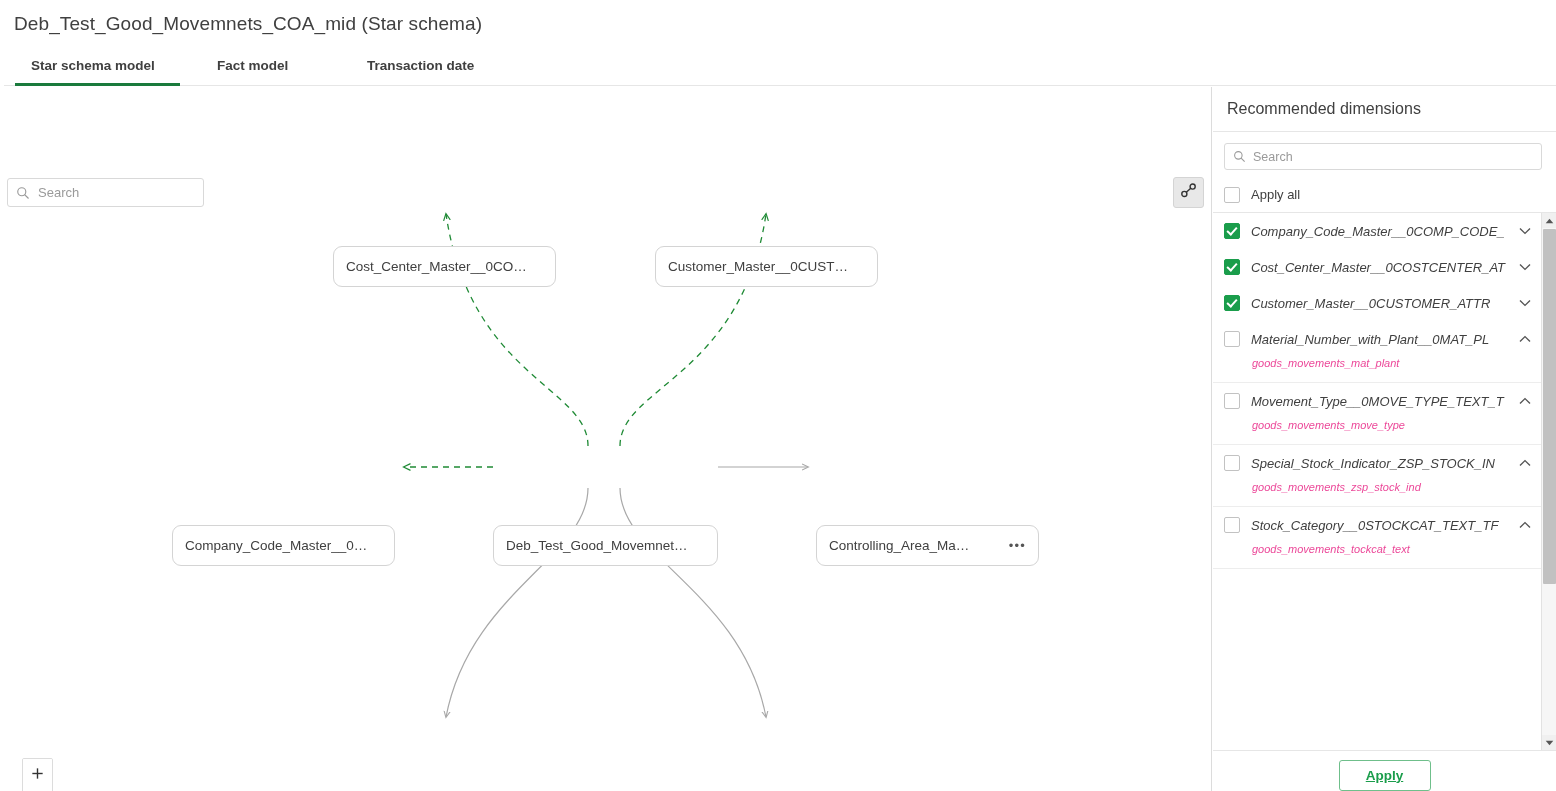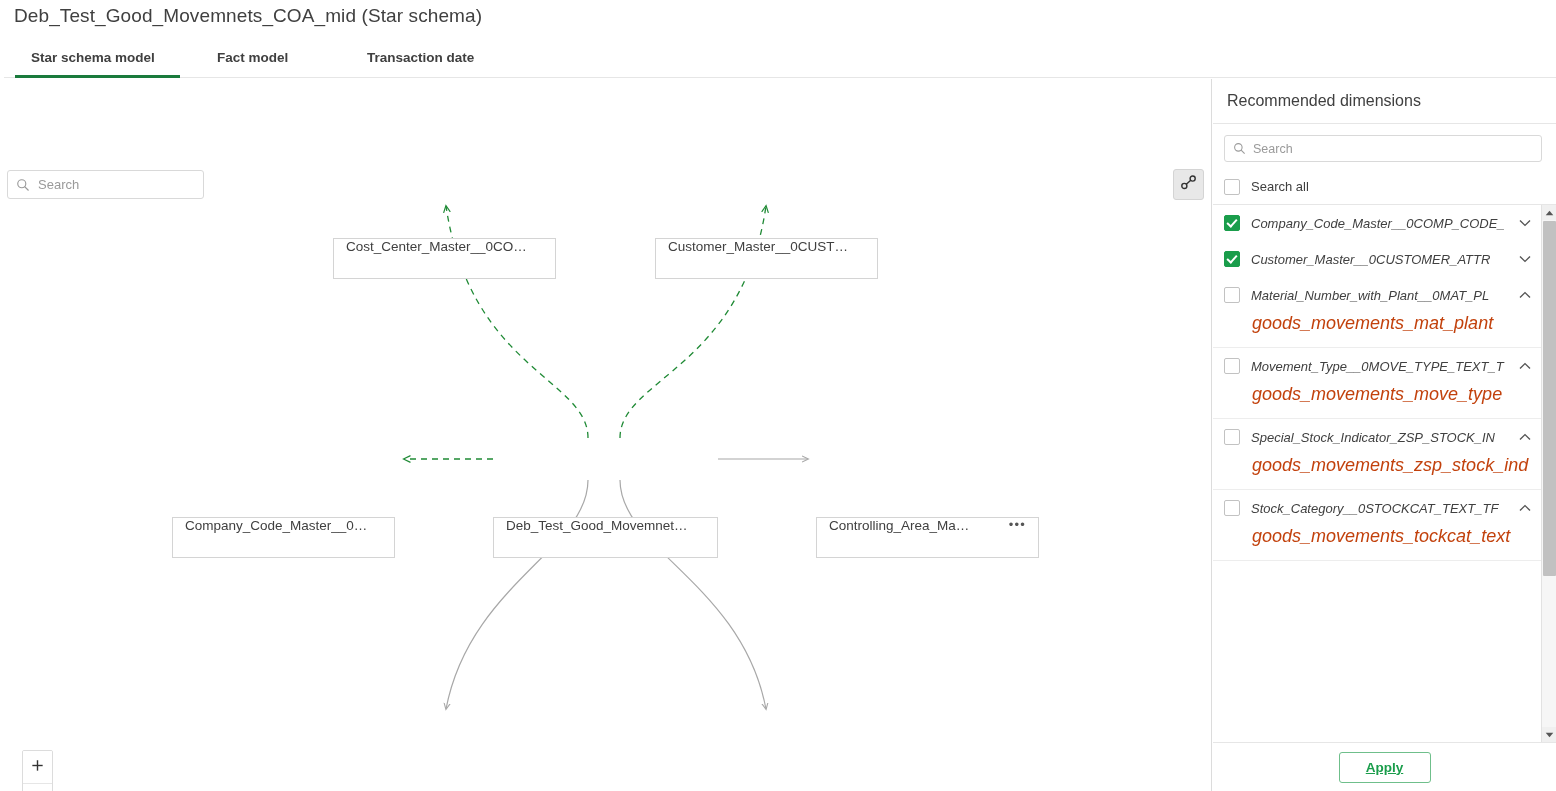--- a/index.html
+++ b/index.html
@@ -6,21 +6,21 @@
   html, body {
     margin: 0; padding: 0;
     width: 1556px; height: 791px;
     overflow: hidden;
     background: #ffffff;
     font-family: "Liberation Sans", sans-serif;
     color: #404040;
   }
 
   
-  .app { position: relative; width: 1556px; height: 642px; background:#fff; }
+  .app { position: relative; width: 1556px; height: 642px; background:#fff;margin-top:8px; }
 
   
   .page-title {
     position: absolute; left: 14px; top: 5px;
     font-size: 19px; font-weight: 400; color: #404040;
     letter-spacing: .1px; white-space: nowrap;
   }
 
   .tabbar {
     position: absolute; left: 4px; top: 44px; width: 1556px; height: 34px;
@@ -57,23 +57,23 @@
     width: 1212px; height: 712px;
     background: #fff; overflow: hidden;
     border-right: 1px solid #dcdcdc;
   }
   .edges { position: absolute; left: 0; top: 0; width: 1212px; height: 712px; }
 
   
   .node {
     position: absolute;
     height: 41px;
-    border: 1px solid #d4d4d4; border-radius: 0;
+    border: 1px solid #d4d4d4; border-radius: 9px;
     background: #fff;
-    display: flex; 
+    display: flex; align-items: center;
     padding: 0 12px;
     font-size: 13.5px; color: #404040;
     cursor: pointer;
     box-shadow: 0 0 0 0 rgba(0,0,0,0);
   }
   .node .nlabel {
     white-space: nowrap; overflow: hidden; text-overflow: ellipsis;
     flex: 1 1 auto;
   }
   .node .dots {
@@ -160,21 +160,21 @@
   .dim-row {
     height: 36px; display: flex; align-items: center;
     padding-left: 11px; padding-right: 8px; cursor: pointer;
   }
   .dim-row .name {
     font-size: 13px; color: #404040; margin-left: 11px;
     flex: 1 1 auto; white-space: nowrap; overflow: hidden;
   }
   .chev { flex: 0 0 auto; width: 16px; display:flex; align-items:center; justify-content:center; }
   .dim-sub {
-    font-size: 18px; color: #c2410c;
+    font-size: 11px; color: #ec4899;
     padding: 0 0 13px 39px; white-space: nowrap; overflow: hidden;
   }
 
   
   .sb {
     position: absolute; right: 0; top: 0; width: 15px; bottom: 0;
     background: #f6f6f6; border-left: 1px solid #e2e2e2;
   }
   .sb-arrow {
     position:absolute; left:0; width:15px; height:15px;
@@ -318,38 +318,49 @@
             <circle cx="6.6" cy="6.6" r="4.6" fill="none" stroke="#9a9a9a" stroke-width="1.3"></circle>
             <line x1="10" y1="10" x2="14.3" y2="14.3" stroke="#9a9a9a" stroke-width="1.3"></line>
           </svg>
         </span>
         <span class="ph">Search</span>
       </div>
     </div>
 
     <div class="select-all-row">
       <span class="cb"></span>
-      <span class="lbl">Search all</span>
+      <span class="lbl">Apply all</span>
     </div>
 
     <div class="dim-list">
       <div class="dim-scroll">
 
         <div class="dim-group nogap">
           <div class="dim-row">
             <span class="cb checked"></span>
             <span class="name">Company_Code_Master__0COMP_CODE_</span>
             <span class="chev">
               <svg width="12" height="8" viewBox="0 0 12 8">
                   <path d="M1,1.6 L6,6.4 L11,1.6" fill="none" stroke="#555" stroke-width="1.4"></path>
                 </svg>
             </span>
           </div>
         </div>
 
+        <div class="dim-group nogap">
+          <div class="dim-row">
+            <span class="cb checked"></span>
+            <span class="name">Cost_Center_Master__0COSTCENTER_AT</span>
+            <span class="chev">
+              <svg width="12" height="8" viewBox="0 0 12 8">
+                  <path d="M1,1.6 L6,6.4 L11,1.6" fill="none" stroke="#555" stroke-width="1.4"></path>
+                </svg>
+            </span>
+          </div>
+        </div>
 
         <div class="dim-group nogap">
           <div class="dim-row">
             <span class="cb checked"></span>
             <span class="name">Customer_Master__0CUSTOMER_ATTR</span>
             <span class="chev">
               <svg width="12" height="8" viewBox="0 0 12 8">
                   <path d="M1,1.6 L6,6.4 L11,1.6" fill="none" stroke="#555" stroke-width="1.4"></path>
                 </svg>
             </span>

